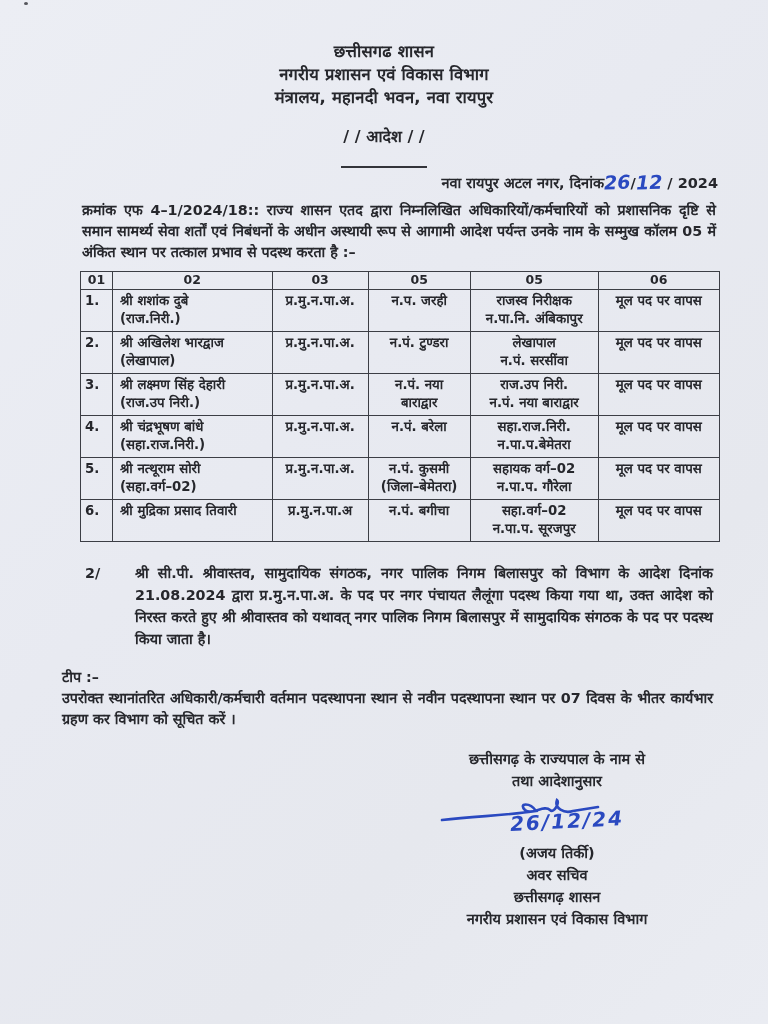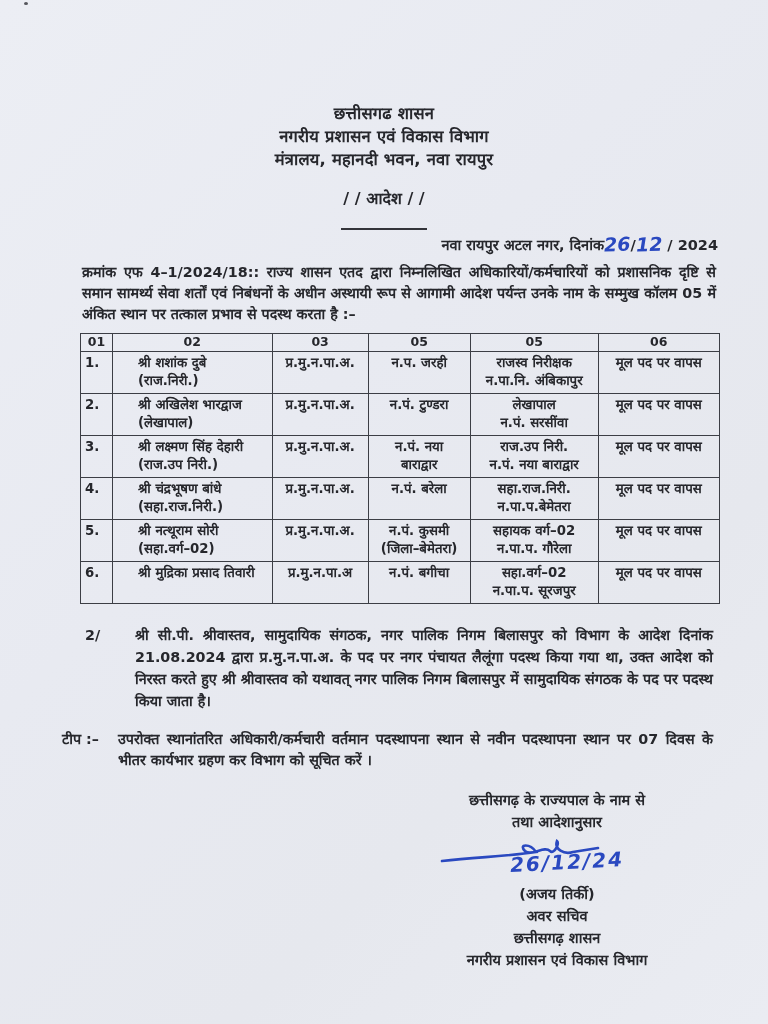--- a/index.html
+++ b/index.html
@@ -13,21 +13,21 @@
     width: 768px;
     height: 1024px;
     background: linear-gradient(135deg, #eceef4 0%, #e8eaf1 40%, #e6e8ee 70%, #eaecf2 100%);
     color: #26272c;
     overflow: hidden;
   }
   .blue-ink { color: #2a49c0; }
 
   
   .doc-header {
-    padding-top: 102px;
+    padding-top: 40px;
     text-align: center;
     font-weight: bold;
     font-size: 16.5px;
     line-height: 23px;
     letter-spacing: 0.2px;
   }
   .doc-header .u-line {
     display: inline-block;
     border-bottom: 2.5px solid #33343a;
     padding: 0 10px 3px 10px;
@@ -85,21 +85,21 @@
   }
   table.transfer-table th,
   table.transfer-table td {
     border: 1.6px solid #3c3e45;
     padding: 2px 4px 3px 4px;
     text-align: center;
     vertical-align: top;
     white-space: pre-line;
   }
   table.transfer-table th { font-weight: bold; }
-  table.transfer-table td.name-cell { text-align: left; padding-left: 25px; }
+  table.transfer-table td.name-cell { text-align: left; padding-left: 7px; }
   table.transfer-table td.sl-cell { text-align: left; padding-left: 4px; }
   table.transfer-table tr.colnum-row td {
     padding: 0 2px 1px 2px;
     font-size: 12.5px;
     font-weight: bold;
     line-height: 16px;
   }
   .col-sl   { width: 5%; }
   .col-name { width: 25%; }
   .col-post { width: 15%; }
@@ -117,20 +117,21 @@
   }
   .para2 .p-label { width: 50px; flex: none; }
   .para2 .p-text { flex: 1; text-align: justify; }
 
   .note-para {
     margin: 17px 55px 0 62px;
     display: flex;
     font-size: 14.3px;
     font-weight: 600;
     line-height: 21px;
+    flex-direction: column;
   }
   .note-para .p-label { width: 56px; flex: none; }
   .note-para .p-text { flex: 1; text-align: justify; }
 
   
   .sign-block {
     margin: 18px 56px 0 auto;
     width: 310px;
     text-align: center;
     font-size: 14.5px;

